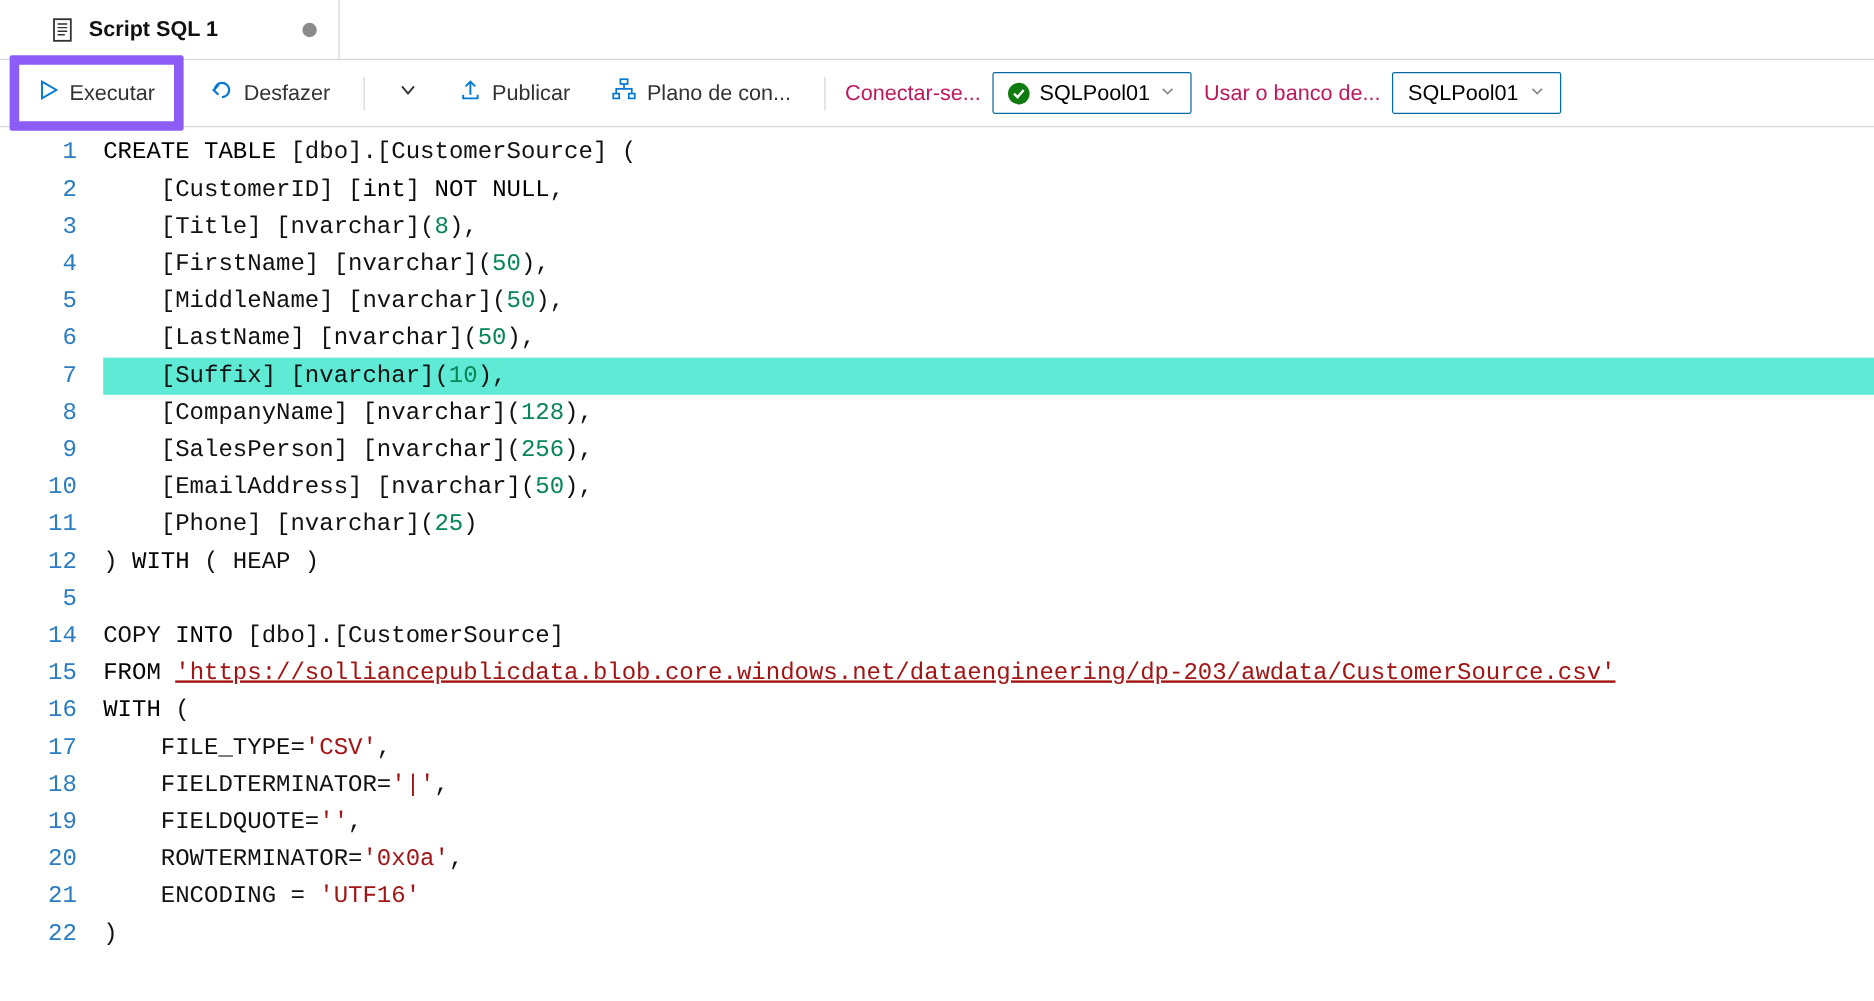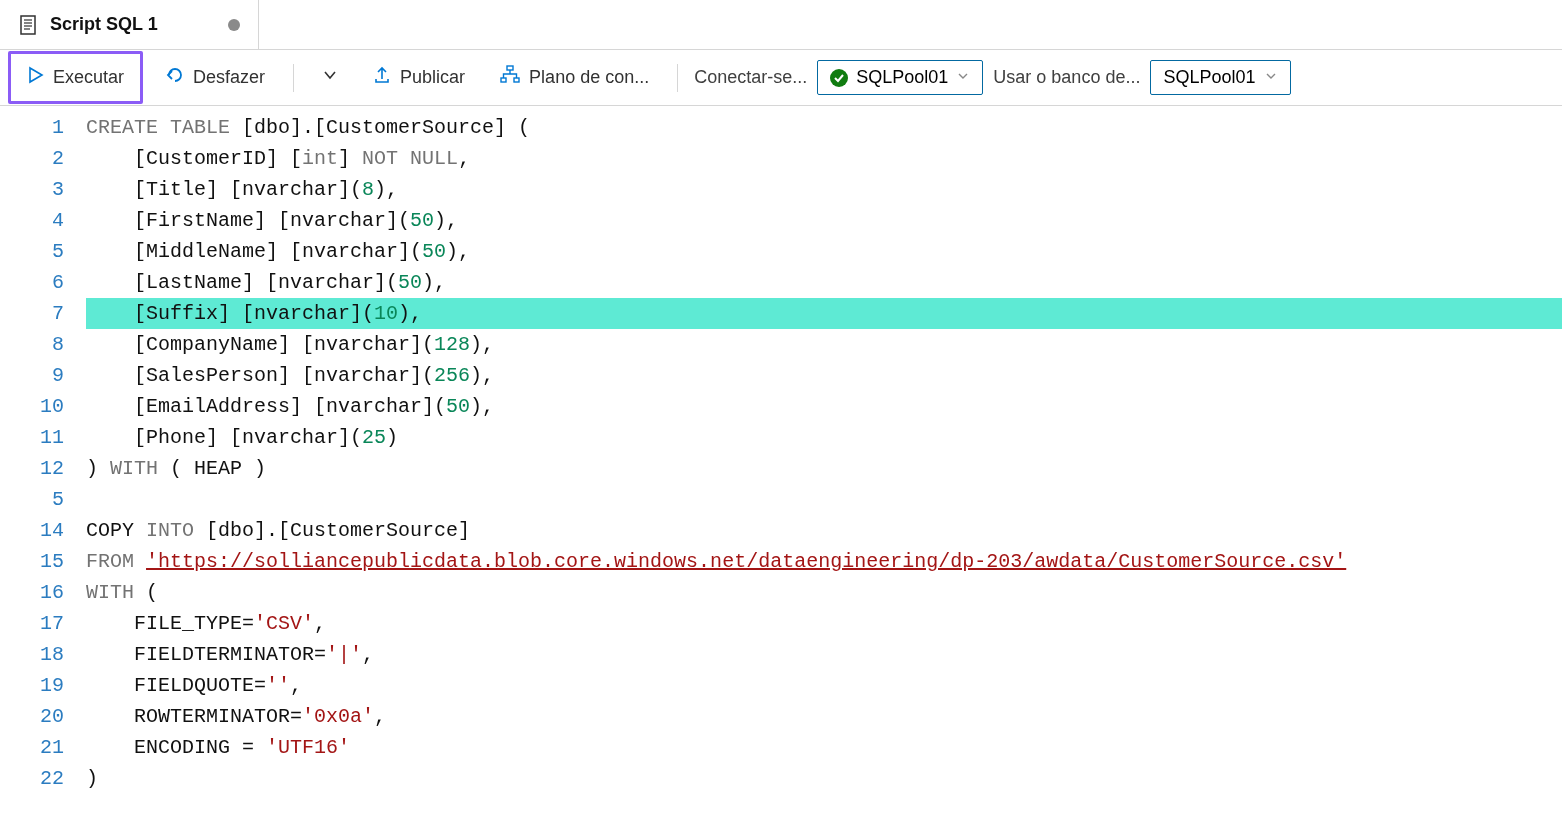--- a/index.html
+++ b/index.html
@@ -9,20 +9,21 @@
     background: #fff;
     width: 1562px;
     height: 834px;
     overflow: hidden;
   }
   .tabbar {
     display: flex;
     align-items: flex-start;
     border-bottom: 1px solid #d6d6d6;
     height: 50px;
+    padding-left: 24px;
   }
   .tab {
     display: flex;
     align-items: center;
     gap: 10px;
     padding: 0 18px;
     height: 100%;
     border-right: 1px solid #d6d6d6;
     background: #fff;
   }
@@ -43,36 +44,36 @@
     gap: 8px;
     padding: 6px 12px;
     font-size: 18px;
     color: #323232;
     cursor: pointer;
     background: transparent;
     border: none;
     border-radius: 2px;
   }
   .btn-run {
-    border: 3px solid #8b5cf6;
+    border: 8px solid #8b5cf6;
     padding: 12px 16px;
   }
   .vsep { width: 1px; height: 28px; background: #d6d6d6; margin: 0 6px; }
   .selbox {
     display: inline-flex;
     align-items: center;
     gap: 8px;
     padding: 6px 12px;
     border: 1px solid #0369a1;
     border-radius: 2px;
     font-size: 18px;
     cursor: pointer;
   }
   .selbox .chev { color: #888; }
-  .lbltxt { font-size: 18px; color: #404040; }
+  .lbltxt { font-size: 18px; color: #be185d; }
   .status-dot {
     width: 18px; height: 18px; border-radius: 50%; background: #107c10;
     display: inline-flex; align-items: center; justify-content: center;
   }
   .status-dot svg { display: block; }
   .chev { font-size: 14px; }
   .editor {
     display: flex;
     font-family: "Consolas","Courier New",monospace;
     font-size: 20px;
@@ -80,21 +81,21 @@
     padding-top: 6px;
   }
   .gutter {
     width: 80px;
     text-align: right;
     color: #2b7cc0;
     user-select: none;
   }
   .gutter .ln { padding-right: 16px; }
   .code { flex: 1; white-space: pre; color: #111; padding-left: 6px; }
-  .kw { color: #737373; }
+  .kw { color: #000000; }
   .num { color: #098658; }
   .str { color: #a31515; }
   .url { text-decoration: underline; text-decoration-color: #a31515; }
   .code-line { height: 31px; }
   .highlight-line { background: #5eead4; }
 </style>
 </head>
 <body>
 
 <div class="tabbar">

